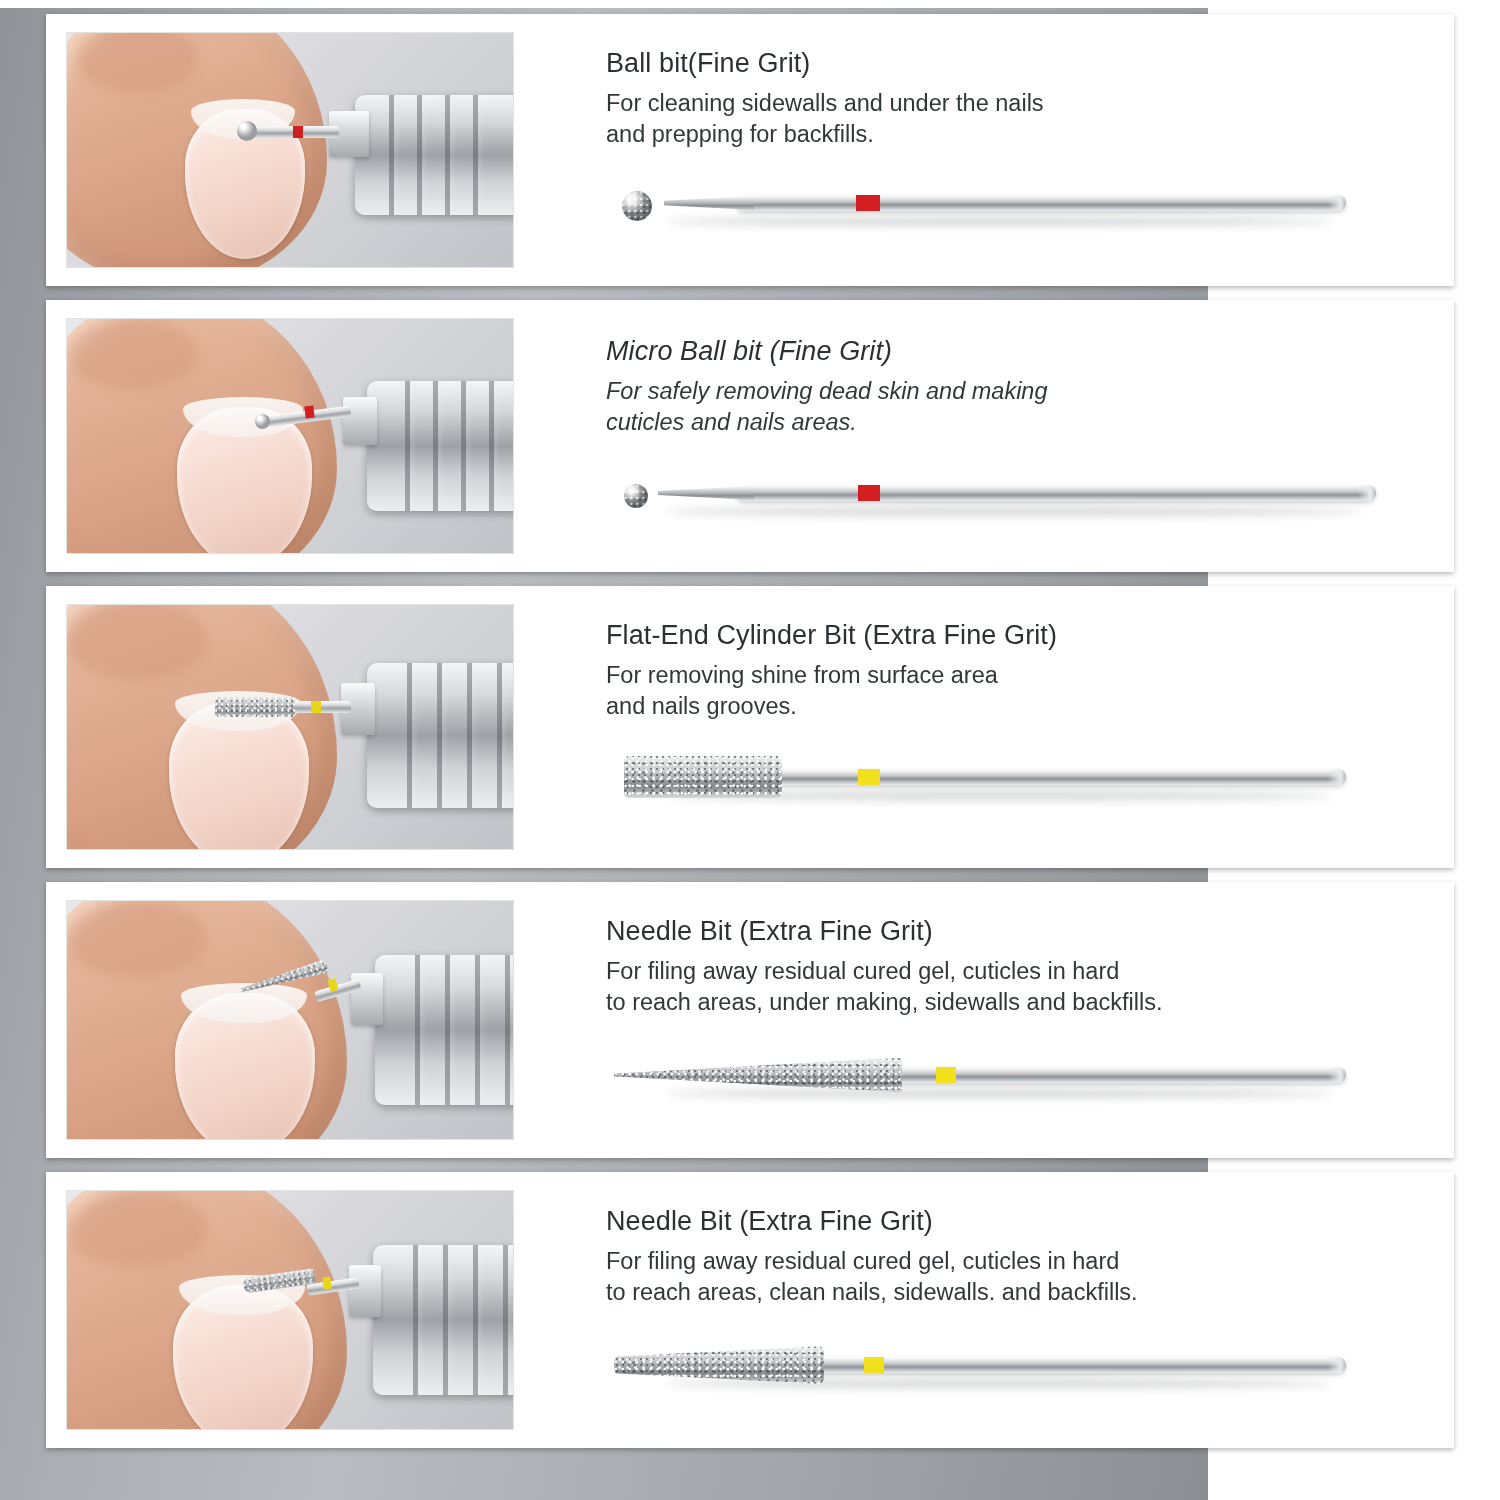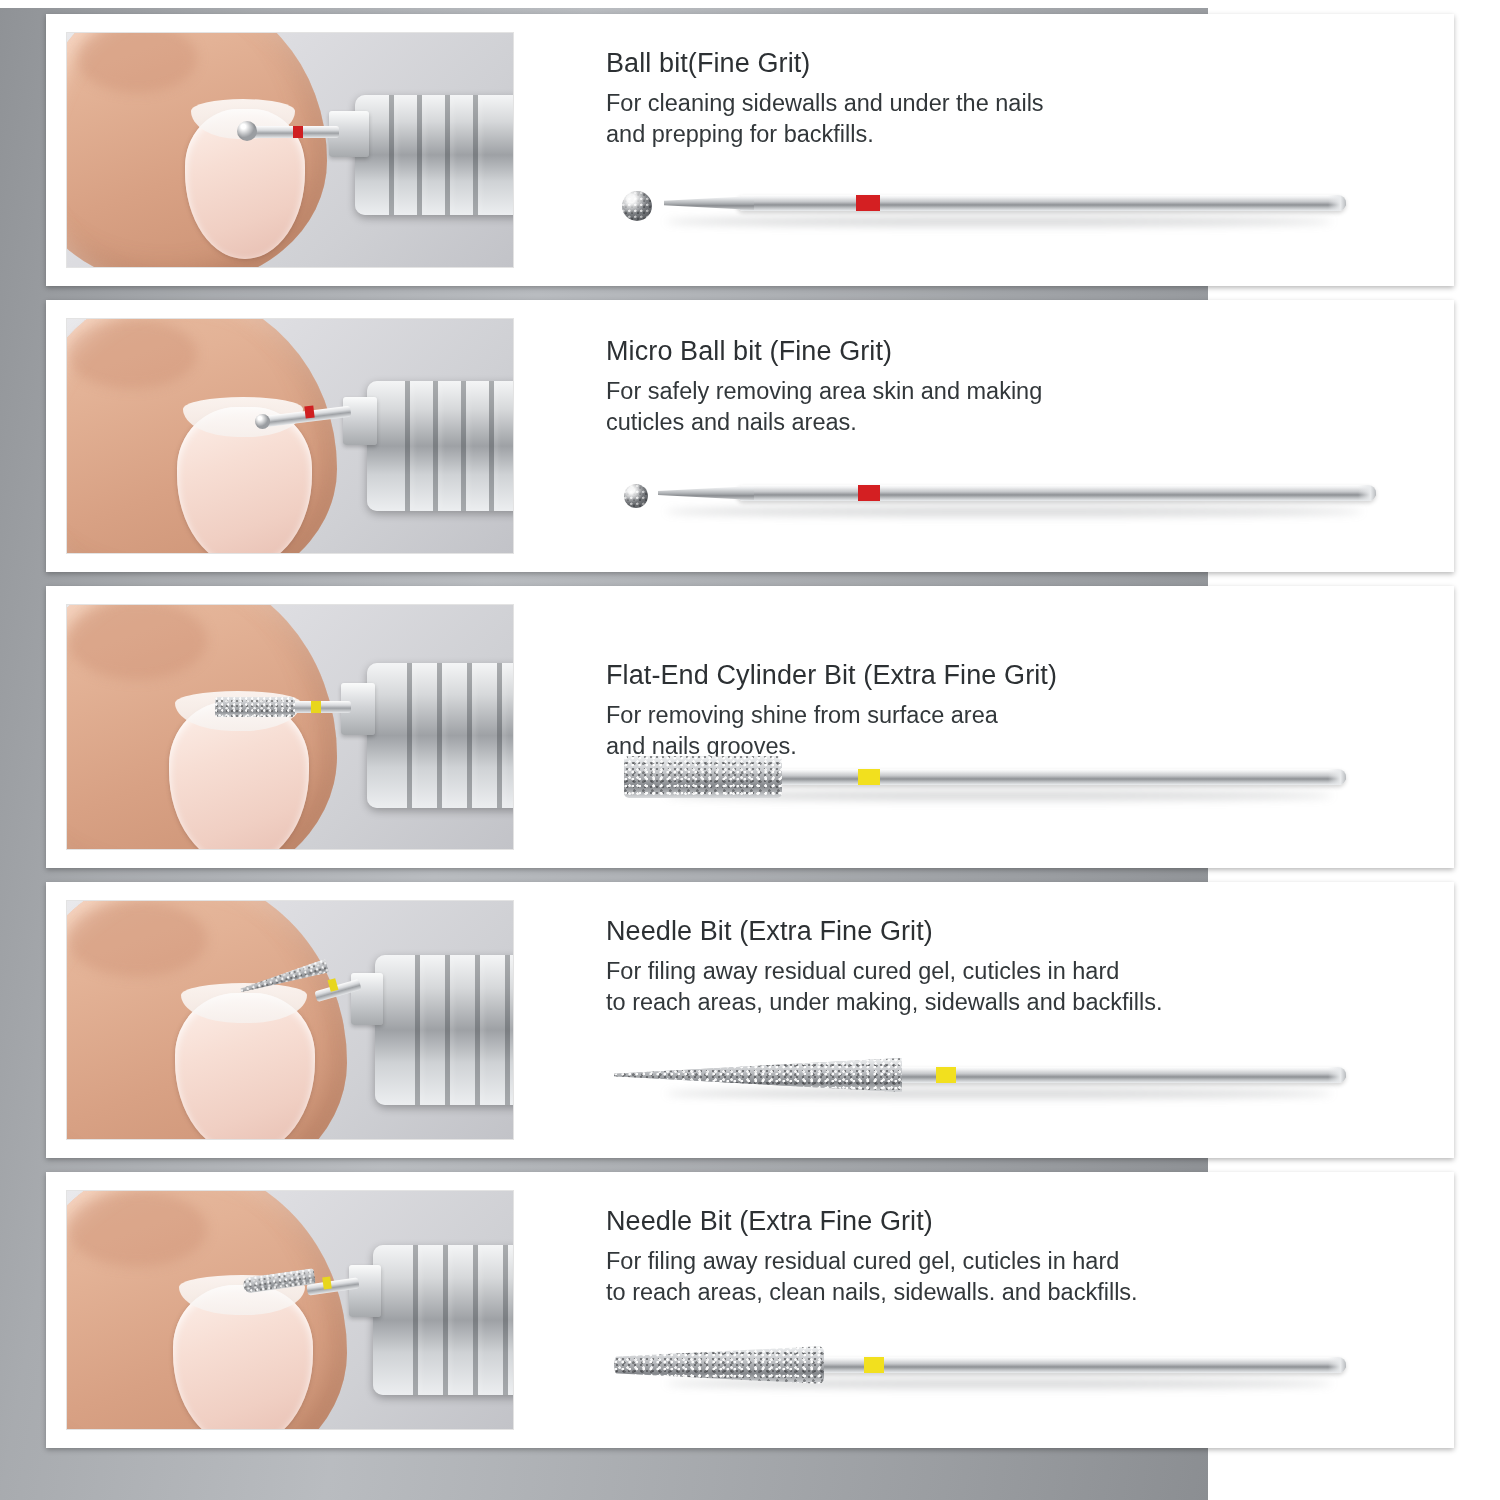--- a/index.html
+++ b/index.html
@@ -258,21 +258,21 @@
 
       <div class="bit" style="left:560px; top:166px; width:740px;">
         <div class="shadow"></div>
         <div class="stem" style="left:130px; width:610px;"></div>
         <div class="taper" style="left:58px; top:16px; width:90px; height:14px; clip-path: polygon(0 34%, 100% 0, 100% 100%, 0 66%); border-radius:0;"></div>
         <div class="big-ball" style="left:16px; top:11px; width:30px; height:30px;"></div>
         <div class="bandR" style="left:250px; width:24px;"></div>
       </div>
     </div>
 
-    <div class="row" style="top:300px; height:272px;">
+    <div class="row" style="top:300px; height:272px;font-style:italic;">
 
       <div class="photo" style="top:18px; height:236px;">
         <div class="ph-bg"></div>
         <div class="finger" style="left:-50px; top:-30px; width:320px; height:310px;"></div>
         <div class="knuckle" style="left:0px; top:0px; width:130px; height:70px;"></div>
         <div class="nail" style="left:110px; top:88px; width:135px; height:160px;"></div>
         <div class="nail-tip" style="left:116px; top:78px; width:120px; height:40px;"></div>
         <div class="handpiece" style="left:300px; top:62px; width:190px; height:130px;">
           <div class="hp-rib" style="left:38px;"></div>
           <div class="hp-rib" style="left:66px;"></div>
@@ -281,21 +281,21 @@
         </div>
         <div class="collar" style="left:276px; top:78px; width:34px; height:48px;"></div>
         <div class="shaft" style="left:196px; top:92px; width:88px; height:11px; transform:rotate(-7deg);"></div>
         <div class="band-red" style="left:238px; top:87px; width:9px; height:12px; transform:rotate(-7deg);"></div>
         <div class="ball-head" style="left:188px; top:95px; width:15px; height:15px;"></div>
       </div>
 
       <div class="txt" style="top:36px;">
         <div class="title">Micro Ball bit (Fine Grit)</div>
         <div class="desc">
-          <span>For safely removing area skin and making</span>
+          <span>For safely removing dead skin and making</span>
           <span>cuticles and nails areas.</span>
         </div>
       </div>
 
       <div class="bit" style="left:560px; top:170px; width:770px;">
         <div class="shadow"></div>
         <div class="stem" style="left:130px; width:640px;"></div>
         <div class="taper" style="left:52px; top:16px; width:96px; height:14px; clip-path: polygon(0 36%, 100% 0, 100% 100%, 0 64%);"></div>
         <div class="big-ball" style="left:18px; top:14px; width:24px; height:24px;"></div>
         <div class="bandR" style="left:252px; width:22px;"></div>
@@ -315,21 +315,21 @@
           <div class="hp-rib" style="left:70px;"></div>
           <div class="hp-rib" style="left:100px;"></div>
           <div class="hp-rib" style="left:130px;"></div>
         </div>
         <div class="collar" style="left:274px; top:78px; width:34px; height:52px;"></div>
         <div class="shaft" style="left:226px; top:96px; width:58px; height:12px;"></div>
         <div class="band-yellow" style="left:244px; top:96px; width:10px; height:12px;"></div>
         <div class="head-grit" style="left:148px; top:92px; width:80px; height:20px; border-radius:3px;"></div>
       </div>
 
-      <div class="txt" style="top:34px;margin-top:40px;">
+      <div class="txt" style="top:34px;">
         <div class="title">Flat-End Cylinder Bit (Extra Fine Grit)</div>
         <div class="desc">
           <span>For removing shine from surface area</span>
           <span>and nails grooves.</span>
         </div>
       </div>
 
       <div class="bit" style="left:560px; top:168px; width:740px;">
         <div class="shadow"></div>
         <div class="stem" style="left:170px; width:570px;"></div>

